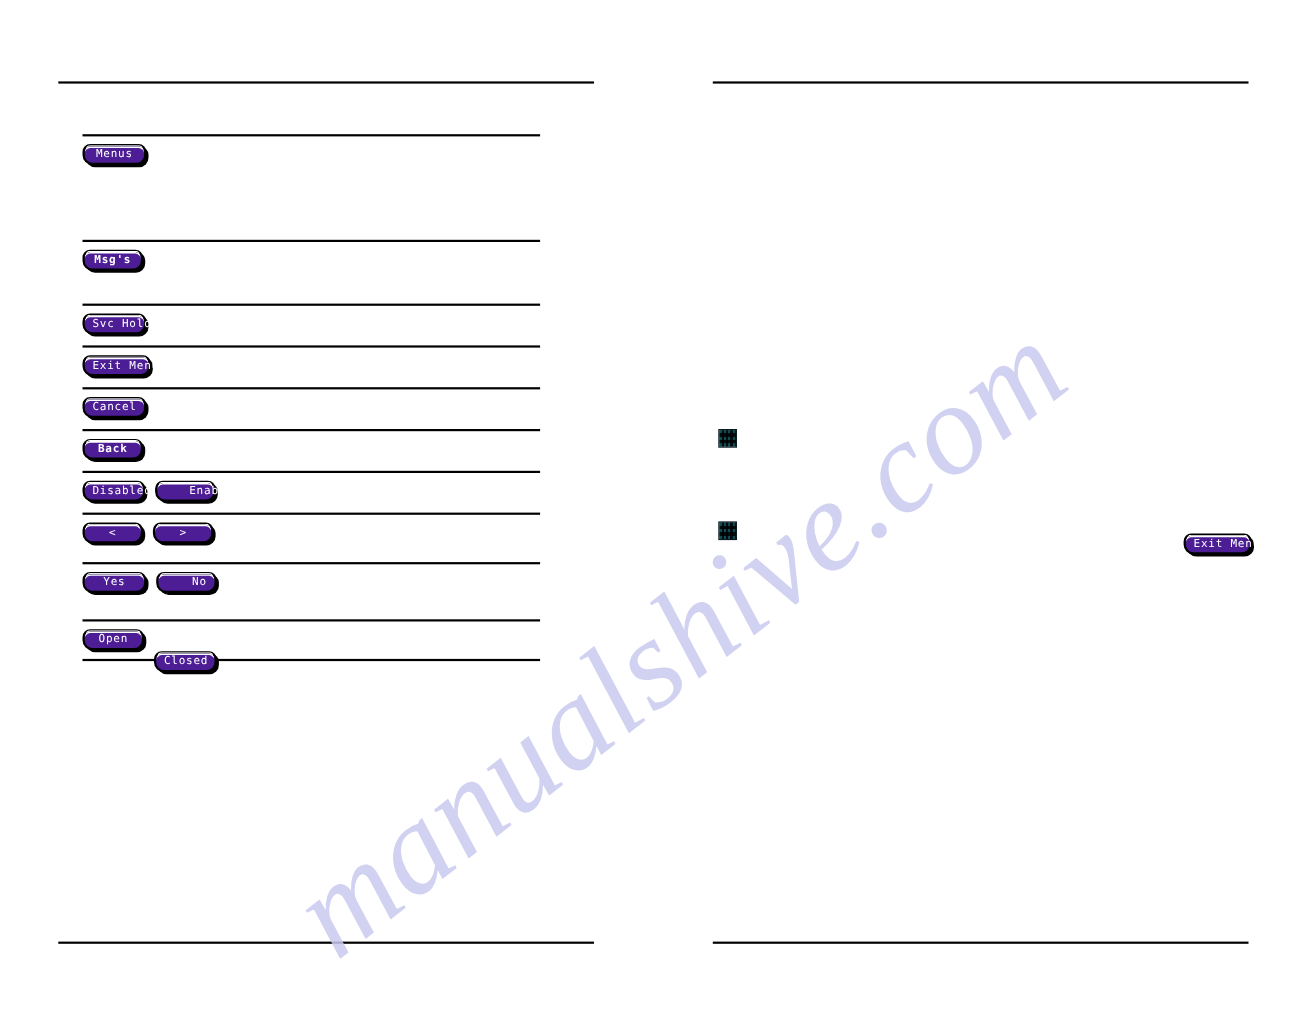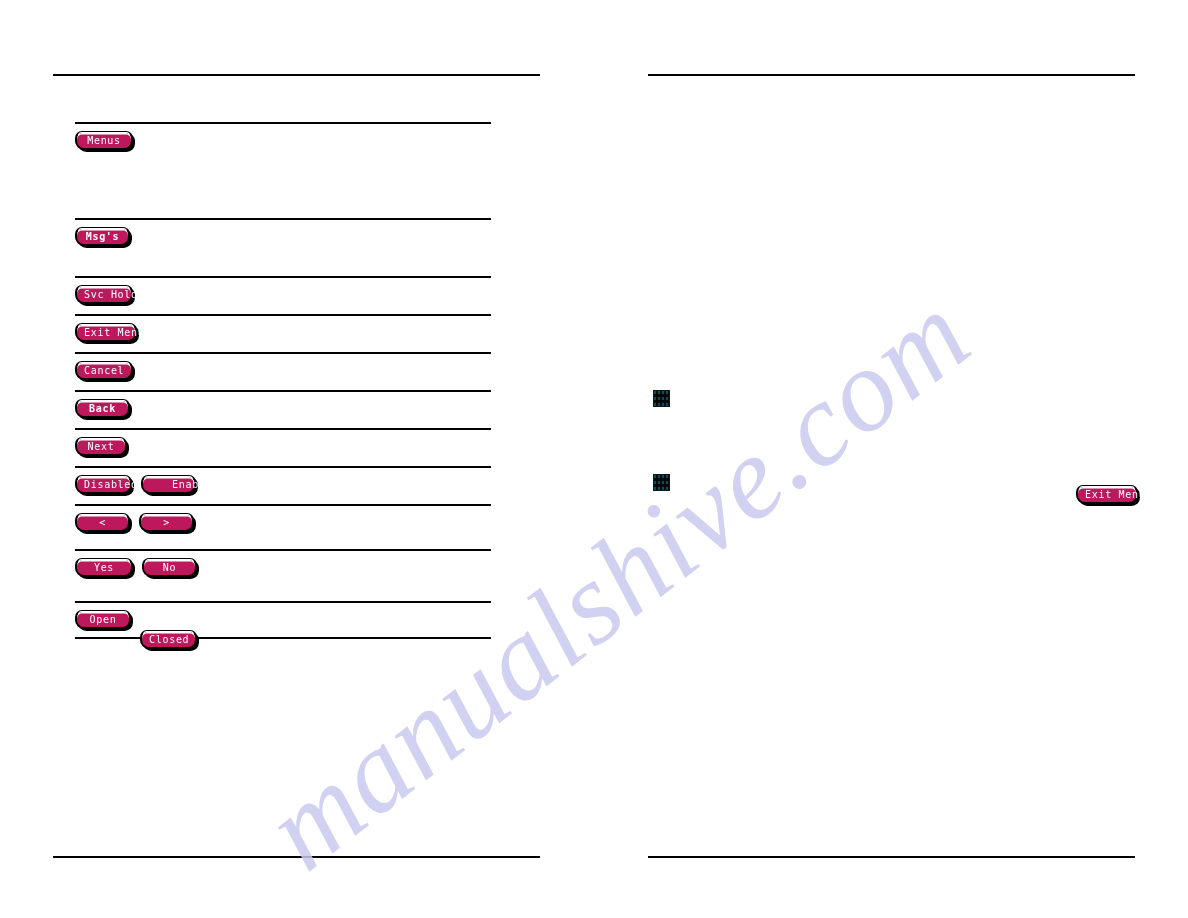--- a/index.html
+++ b/index.html
@@ -79,21 +79,21 @@
     gap: 9px;
     padding-top: 7px;
   }
 
   
   .softkey {
     position: relative;
     display: inline-block;
     height: 19px;
     box-sizing: border-box;
-    background: #be185d;
+    background: #4c1d95;
     border-radius: 7px 7px 9px 9px;
     border: 2px solid #000000;
     box-shadow:
       inset 0 1.5px 0 0 #ffffff,
       2.5px 2.5px 0 -0.5px #000000;
     padding: 0 7px;
     line-height: 15px;
     color: #ffffff;
     font-family: "DejaVu Sans Mono", "Liberation Mono", monospace;
     font-size: 10px;
@@ -126,21 +126,21 @@
   .w-exitmenu { width: 62px; }
   .w-cancel   { width: 58px; }
   .w-back     { width: 55px; font-weight: bold; }
   .w-next     { width: 52px; }
   .w-save     { width: 58px; }
   .w-disabled { width: 57px; }
   .w-enabled  { width: 55px; padding-left: 29px; }
   .w-arrow    { width: 55px; }
   .w-ok       { width: 58px; }
   .w-yes      { width: 58px; }
-  .w-no       { width: 55px; }
+  .w-no       { width: 55px; text-align: right; }
   .w-open     { width: 56px; }
   .w-closed   { width: 57px; margin-top: 20px; }
 
   
   .h-tall   { height: 96px; }
   .h-mid    { height: 38px; }
   .h-mid2   { height: 58px; font-weight: bold; }
   .h-std    { height: 38px; }
   .h-sp     { height: 45px; }
   .h-gap    { height: 52px; }
@@ -214,25 +214,20 @@
           <span class="softkey w-cancel"><span class="sk-text">Cancel</span></span>
         </div>
       </div>
       <div class="trow h-std">
         <div class="trow-cell">
           <span class="softkey w-back"><span class="sk-text">Back</span></span>
         </div>
       </div>
       <div class="trow h-std">
         <div class="trow-cell">
-          <span class="softkey w-next"><span class="sk-text">Next</span></span>
-        </div>
-      </div>
-      <div class="trow h-std">
-        <div class="trow-cell">
           <span class="softkey w-disabled"><span class="sk-text">Disabled</span></span>
           <span class="softkey w-enabled"><span class="sk-text">Enabled</span></span>
         </div>
       </div>
       <div class="trow h-sp">
         <div class="trow-cell">
           <span class="softkey w-arrow"><span class="sk-text">&lt;</span></span>
           <span class="softkey w-arrow"><span class="sk-text">&gt;</span></span>
         </div>
       </div>

